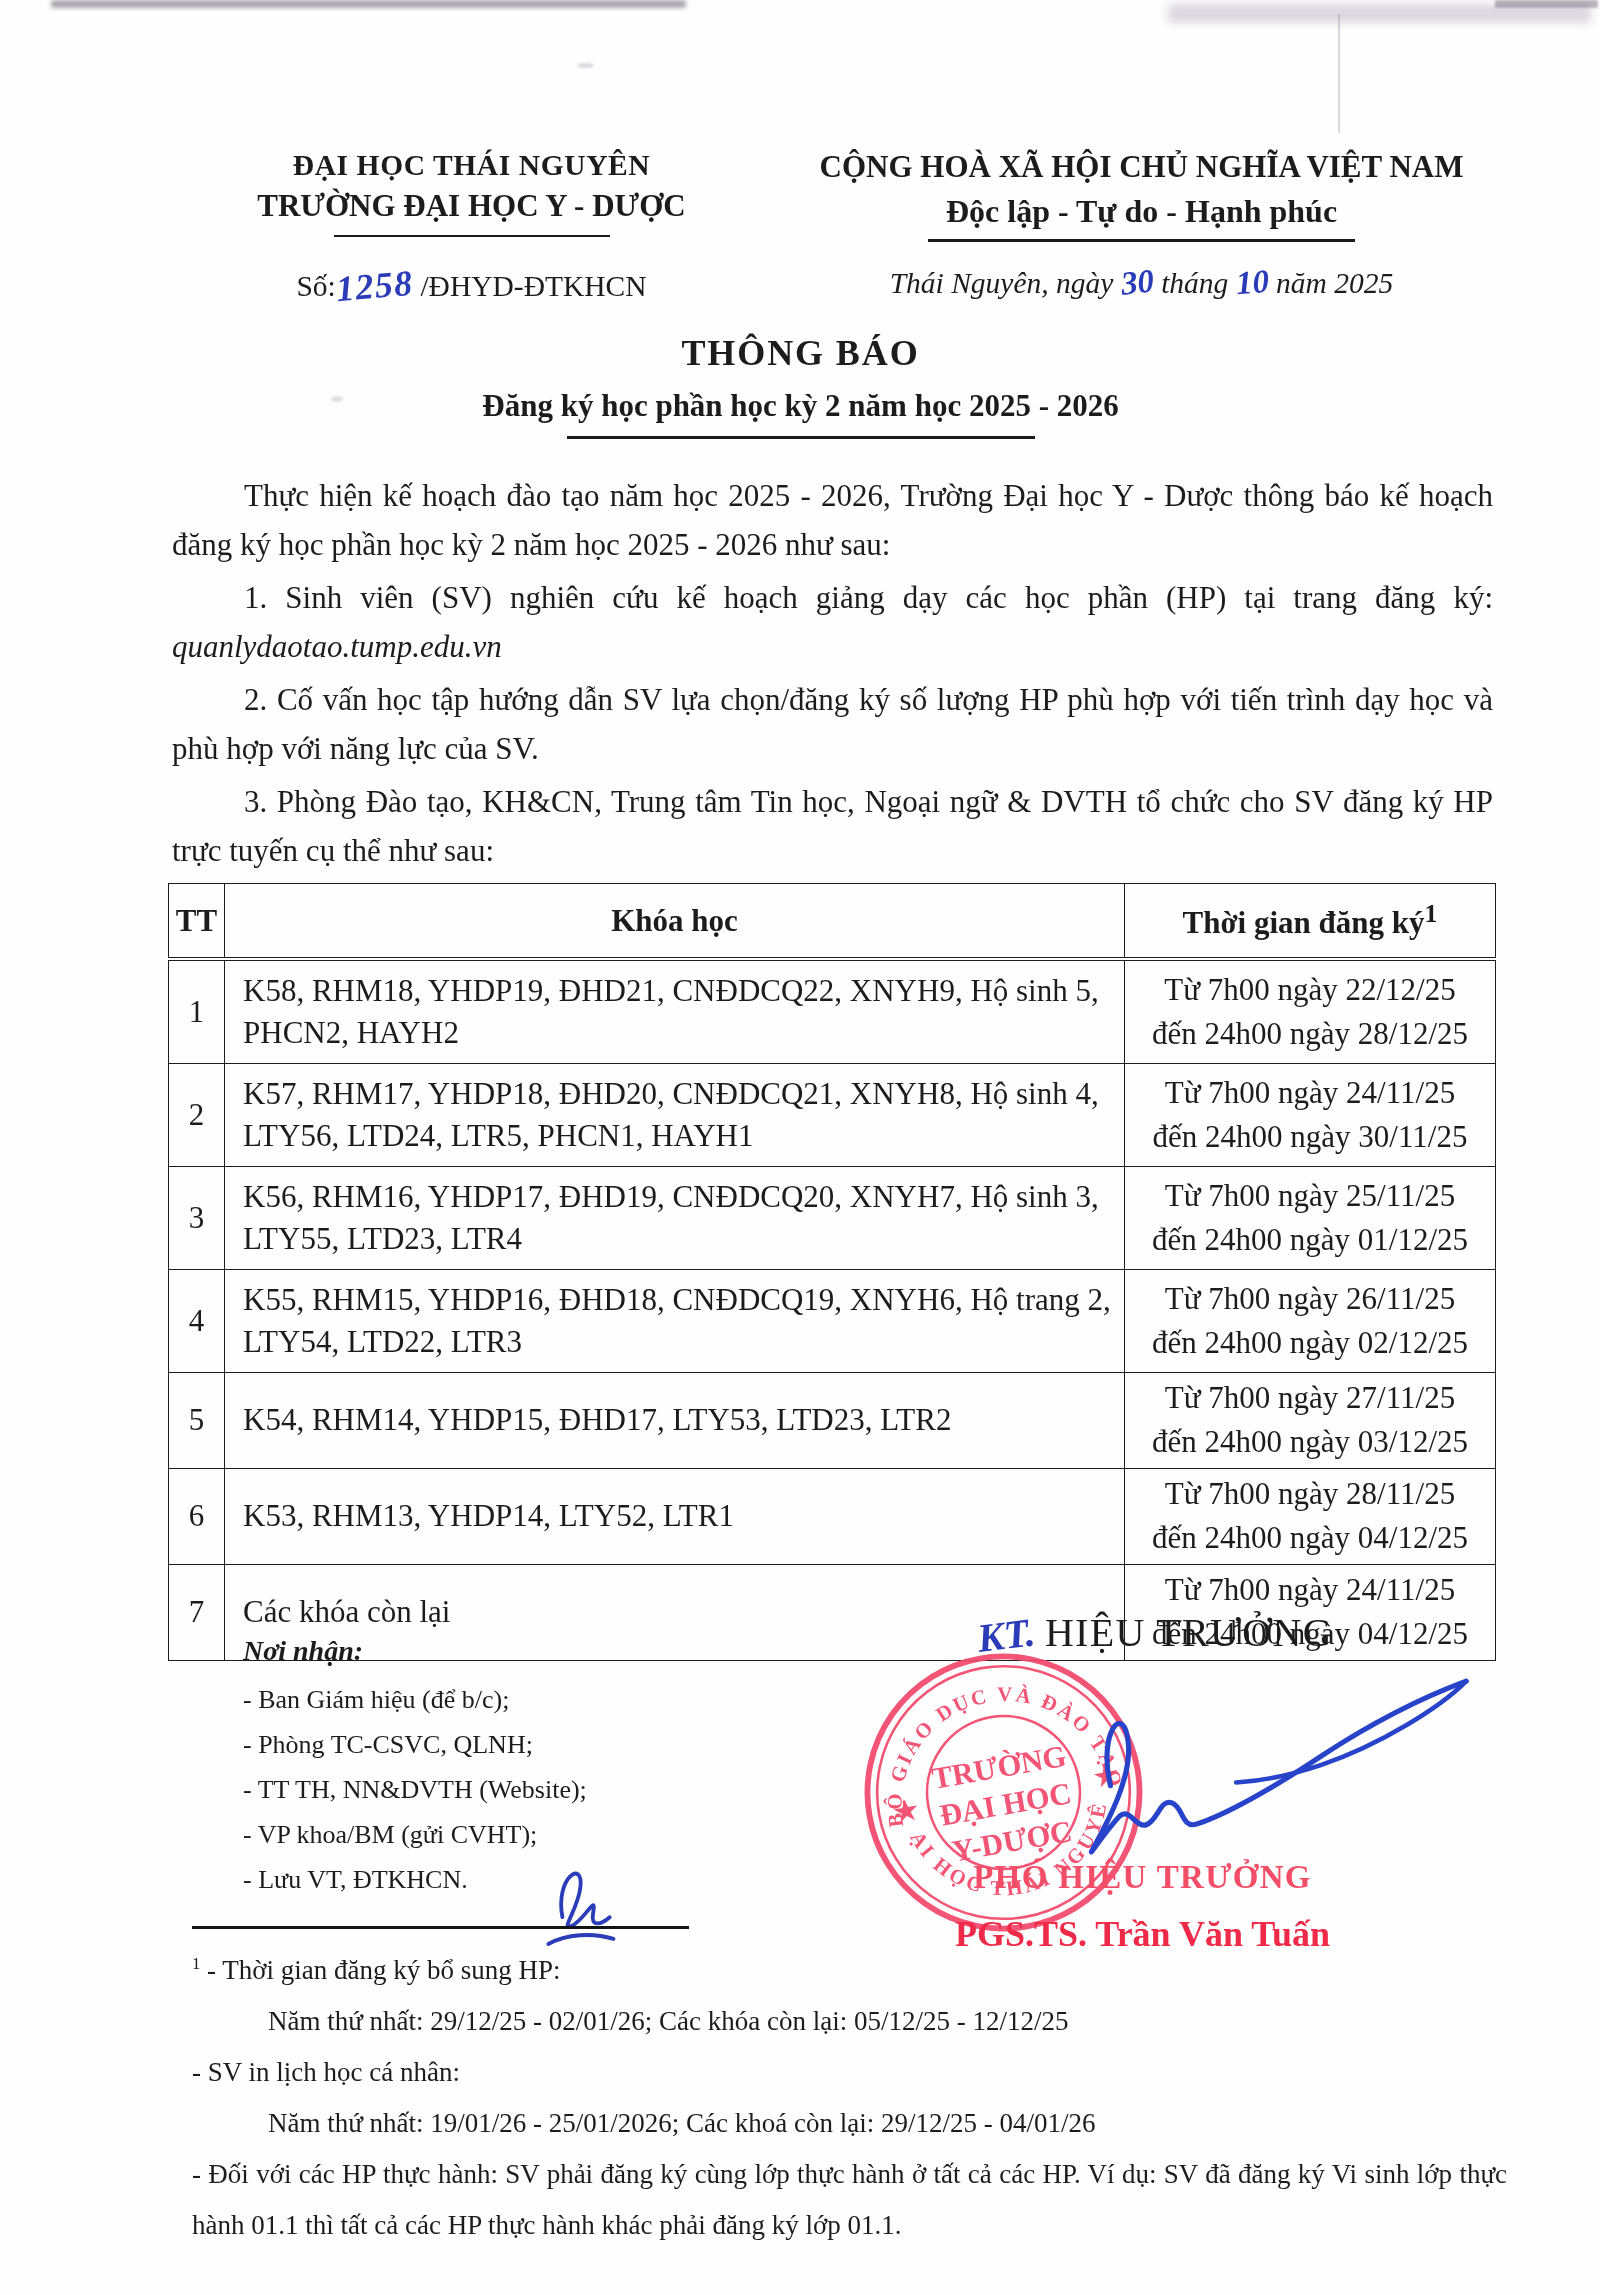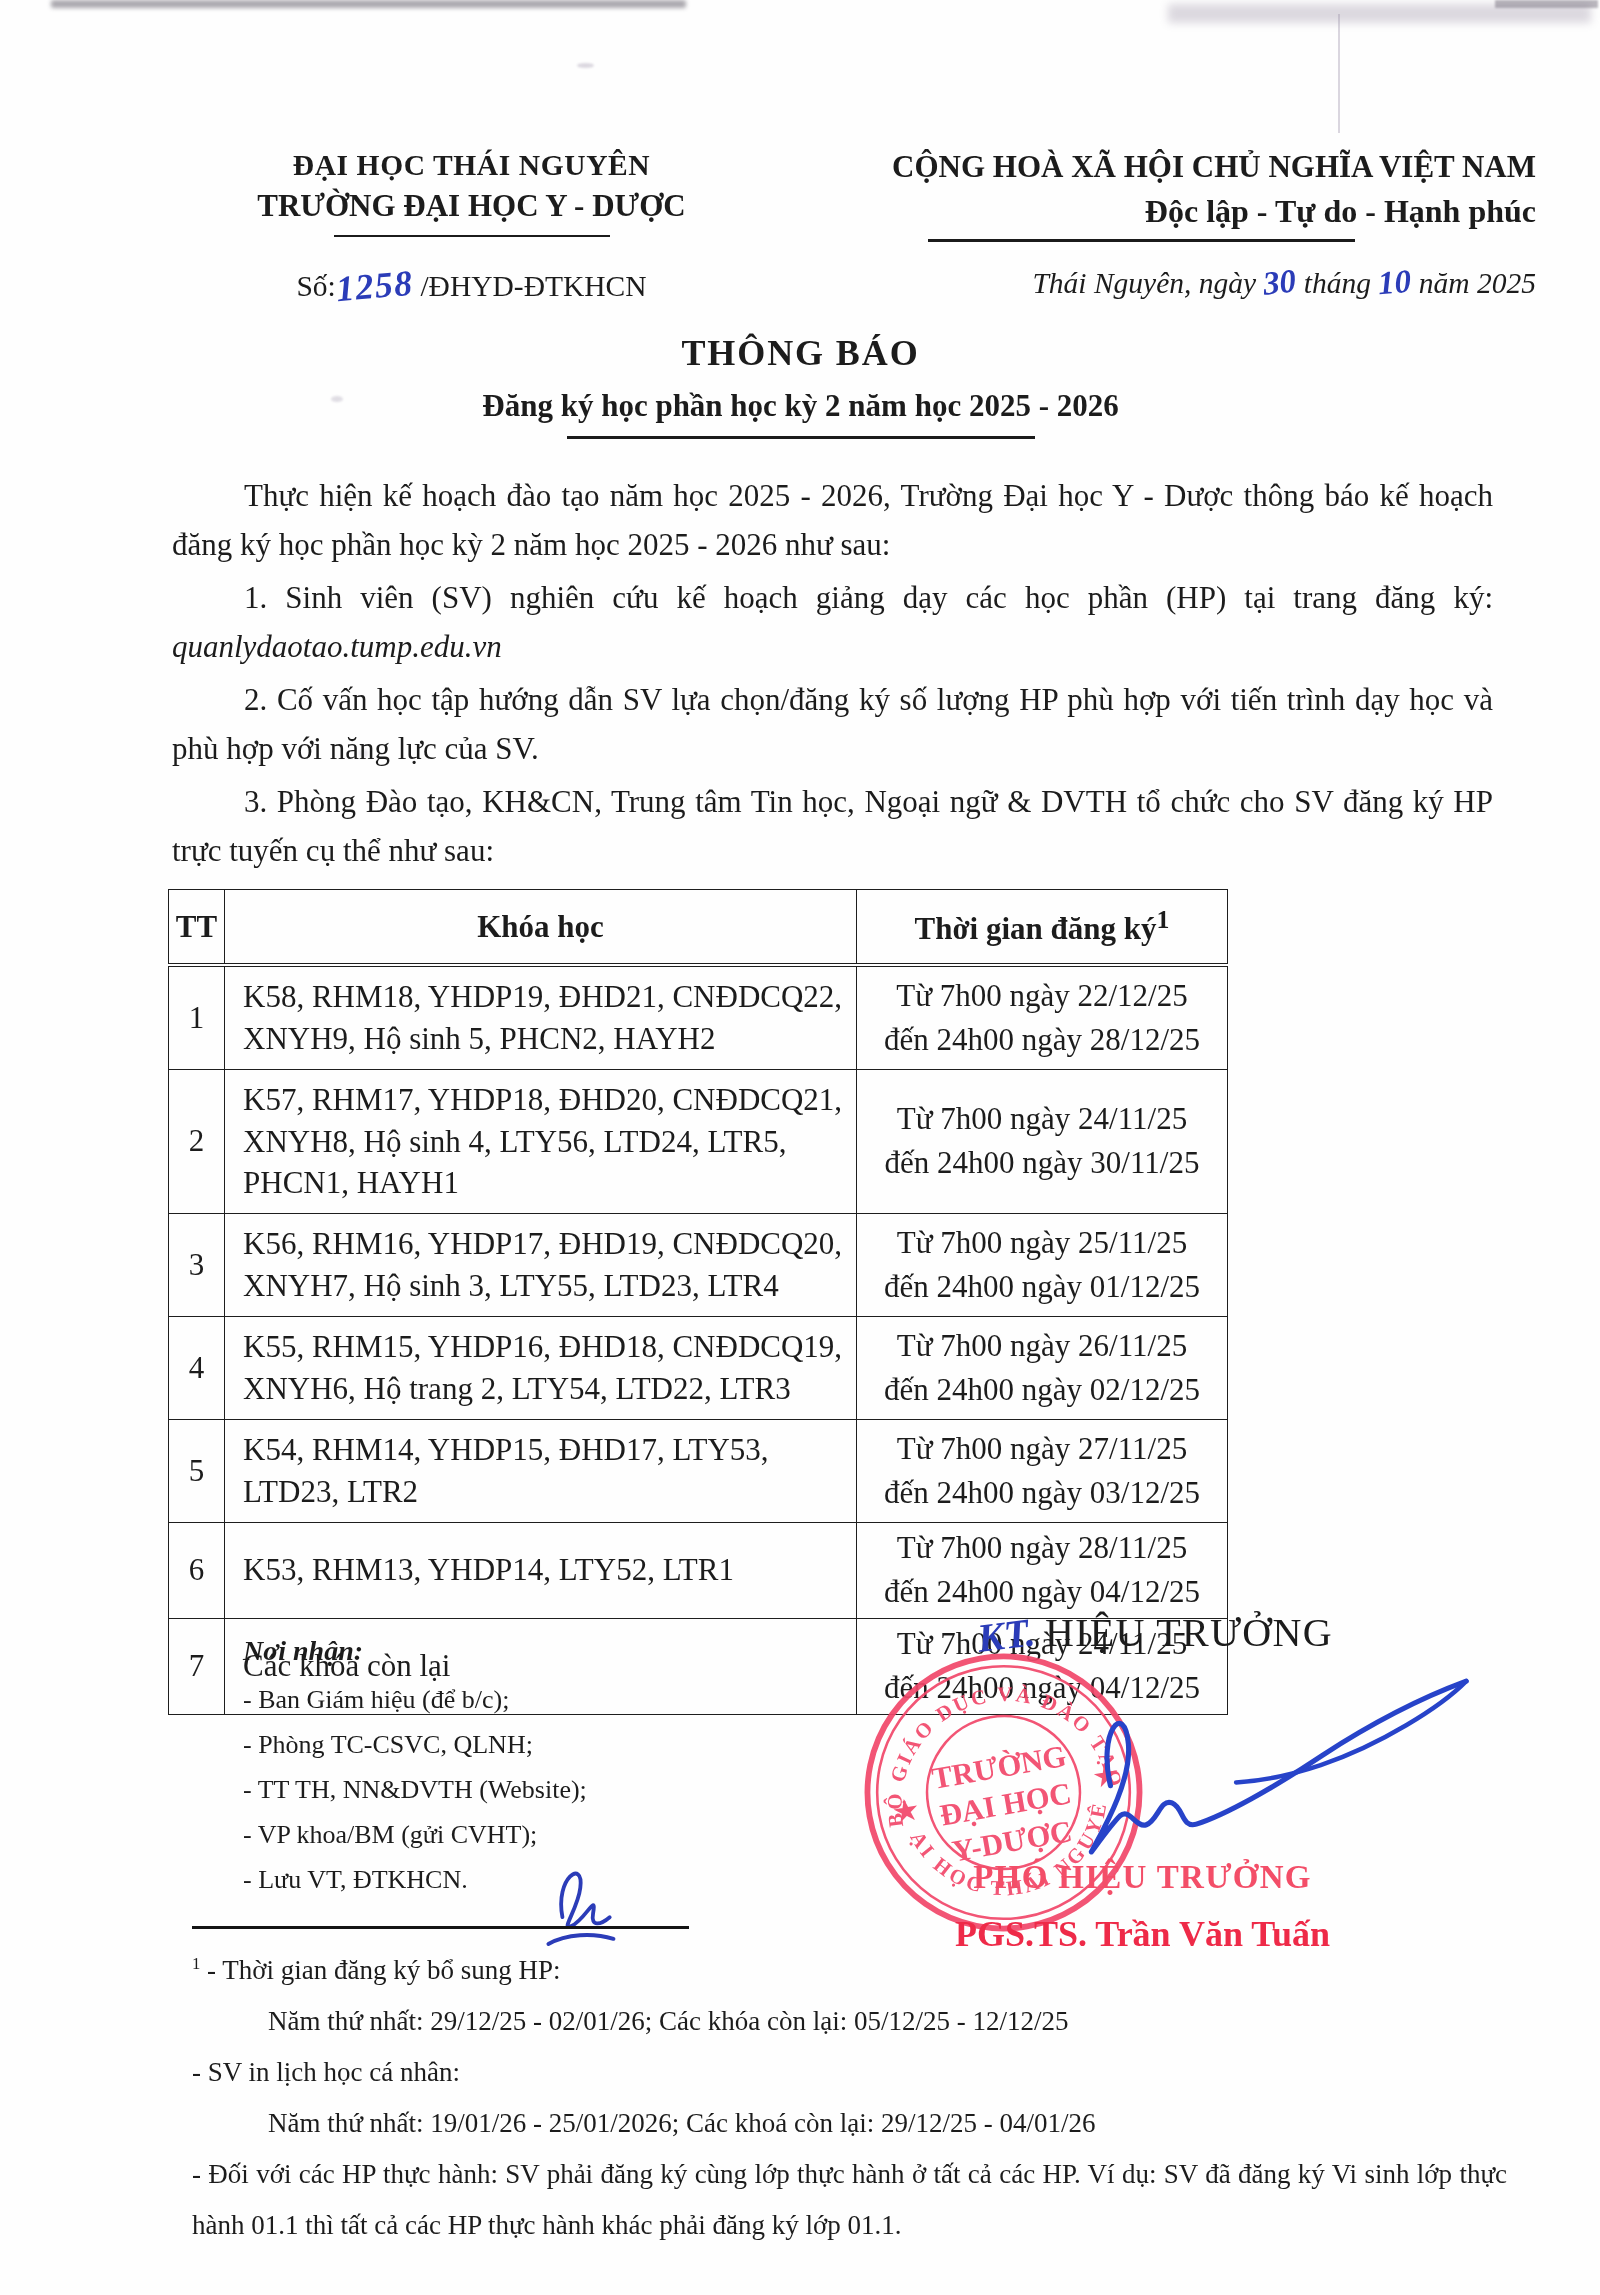--- a/index.html
+++ b/index.html
@@ -23,41 +23,41 @@
 
   
   .hdr-left{position:absolute;left:189px;top:149px;width:565px;text-align:center;}
   .hdr-left .org1{font-size:29.5px;font-weight:600;letter-spacing:0.6px;}
   .hdr-left .org2{font-size:31px;font-weight:700;margin-top:6.4px;}
   .rule{background:#1b1b1b;height:2.6px;margin:10.3px auto 0 auto;}
   .hdr-left .rule{width:276px;}
   .so-line{margin-top:26px;font-size:29.5px;}
   .hand{color:#2b3cb8;font-style:italic;font-weight:600;display:inline-block;}
   .hand-no{font-size:36px;transform:rotate(-5deg) translateY(1.9px);letter-spacing:1.3px;}
-  .hdr-right{position:absolute;left:747px;top:149px;width:789px;text-align:right;}
+  .hdr-right{position:absolute;left:747px;top:149px;width:789px;text-align:center;}
   .hdr-right .nat1{font-size:31px;font-weight:700;white-space:nowrap;}
   .hdr-right .nat2{font-size:32px;font-weight:700;margin-top:7.7px;}
   .hdr-right .rule{width:427px;height:3.2px;margin-top:9px;}
   .date-line{margin-top:22px;font-size:29.5px;font-style:italic;}
   .hand-day{font-size:33px;transform:rotate(-6deg);}
   .hand-month{font-size:33px;transform:rotate(-4deg);}
 
   
   .title-block{position:absolute;left:0;top:332px;width:1601px;text-align:center;}
   .title-main{font-size:36px;font-weight:700;letter-spacing:1.9px;}
   .title-sub{font-size:31px;font-weight:700;margin-top:14px;}
   .title-rule{width:468px;height:3.8px;margin-top:11.5px;}
 
   
   .body-block{position:absolute;left:168px;top:467px;width:1329px;}
   .body-block p{margin:4px;font-size:31px;line-height:49px;text-align:justify;text-indent:72px;}
   .url{font-style:italic;}
 
   
-  table.reg{border-collapse:collapse;width:1060px;margin-top:14px;table-layout:fixed;}
+  table.reg{border-collapse:collapse;width:1328px;margin-top:8px;table-layout:fixed;}
   table.reg th, table.reg td{border:1.9px solid #1e1e1e;font-size:31px;vertical-align:middle;}
   table.reg th{height:71px;font-weight:700;border-bottom:4.5px double #1e1e1e;}
   td.c-tt{width:56px;text-align:center;}
   td.c-course{padding:9px 11.5px 9px 18px;line-height:1.35;}
   td.c-time{width:371px;text-align:center;line-height:1.42;}
   tr.r-tall{height:103px;}
   tr.r-mid{height:96px;}
 
   
   .recip{position:absolute;left:243px;top:1635px;width:616px;}

